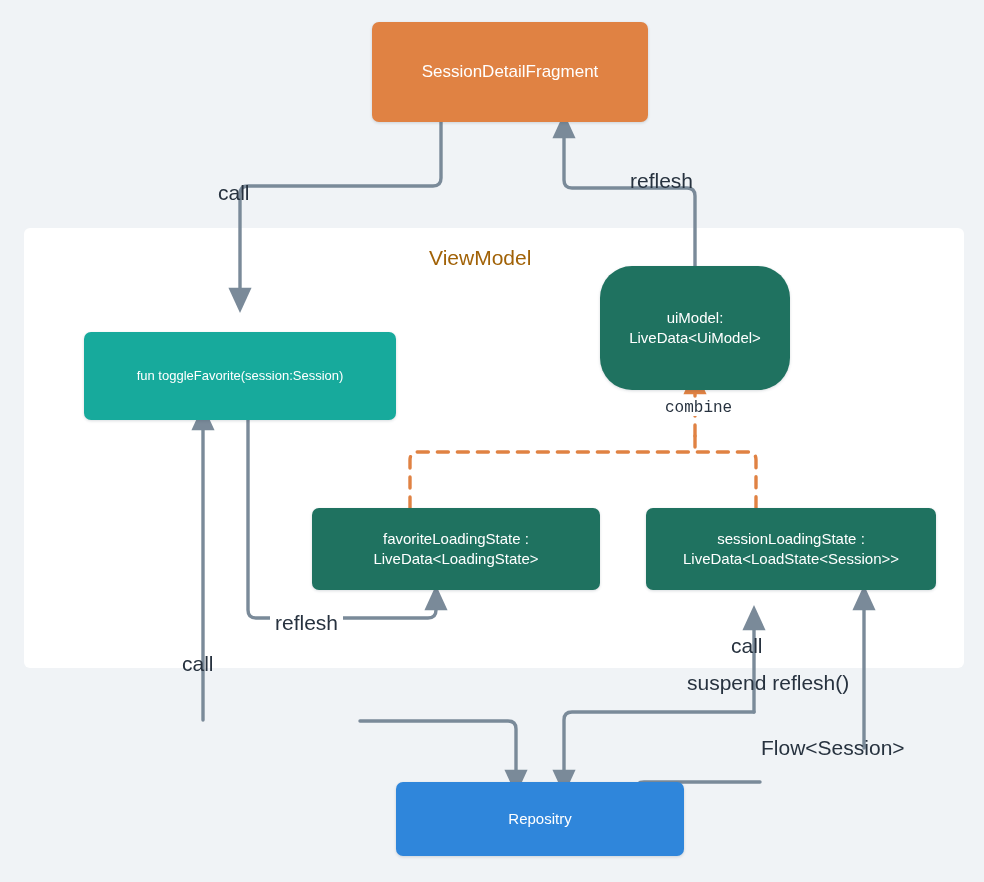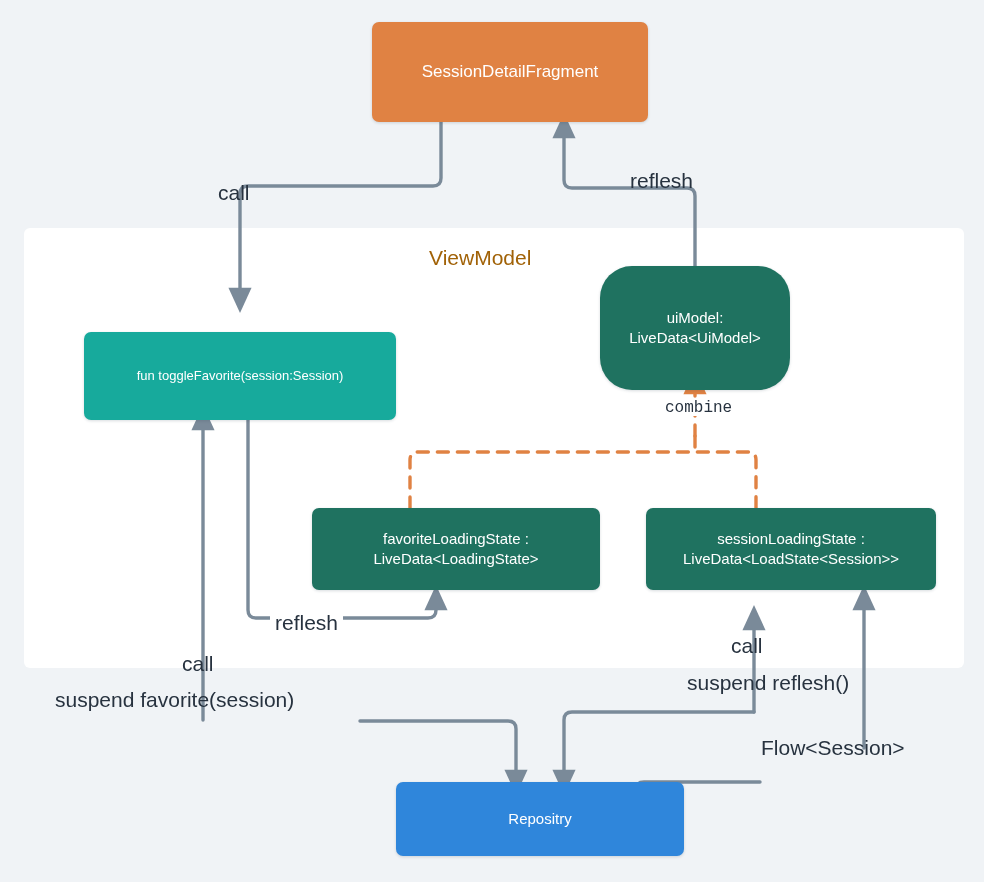--- a/index.html
+++ b/index.html
@@ -111,21 +111,20 @@
   <div class="lbl" style="left:218px;top:182px;">call</div>
 
   <div class="lbl" style="left:630px;top:170px;">reflesh</div>
 
   <div class="lbl lbl-sm" style="left:661px;top:400px;background:#ffffff;padding:0 4px;">combine</div>
 
   <div class="lbl" style="left:270px;top:612px;background:#ffffff;padding:0 5px;">reflesh</div>
 
   <div class="lbl" style="left:182px;top:653px;">call</div>
 
-  <div class="lbl" style="left:55px;top:689px;">suspend favorite(session)</div>
 
   <div class="lbl" style="left:731px;top:635px;">call</div>
 
   <div class="lbl" style="left:655px;top:672px;margin-left:32px;">suspend reflesh()</div>
 
   <div class="lbl" style="left:761px;top:737px;text-align:right;">Flow&lt;Session&gt;</div>
 
 </div>
 
 </body></html>

